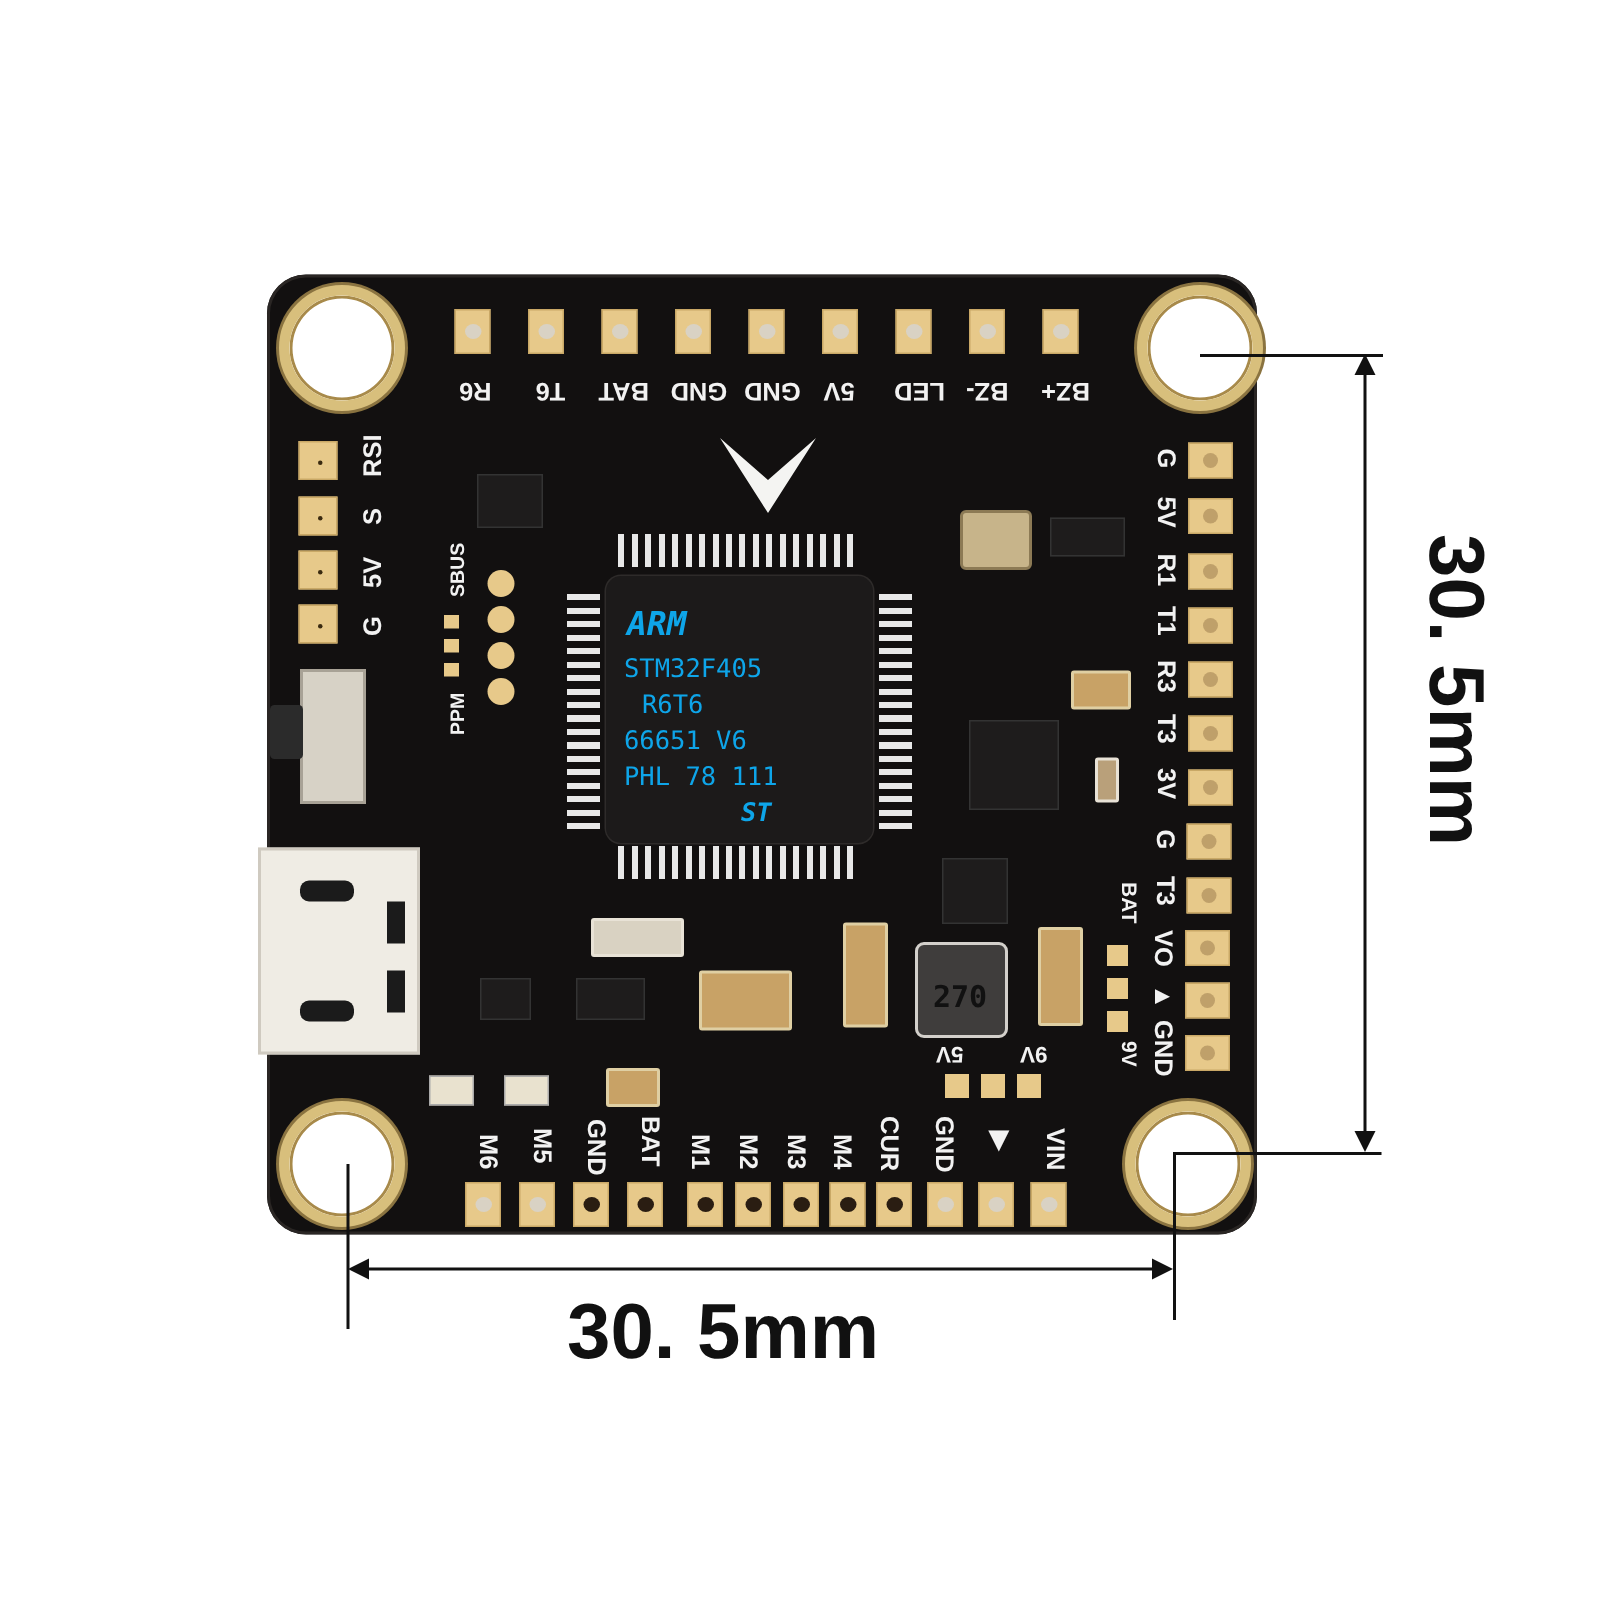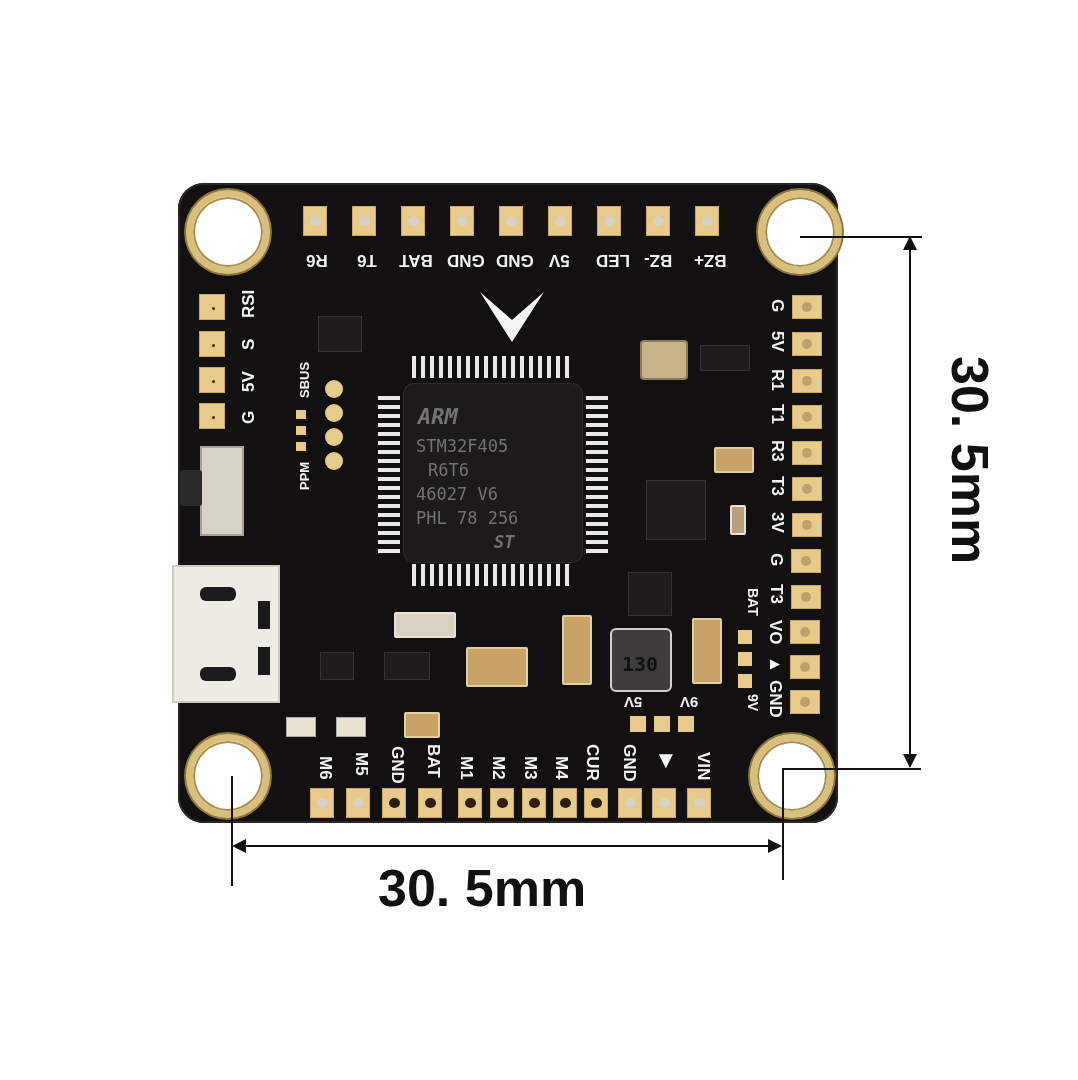--- a/index.html
+++ b/index.html
@@ -12,21 +12,21 @@
   .pad.r{width:30px;height:24px;}
   .pad.r::after{left:9px;top:6px;width:10px;height:10px;background:#bfa06a;}
   .pad.b::after{background:#2a1d12;}
   .pad.l{width:26px;height:26px;}
   .pad.l::after{width:3px;height:3px;left:12px;top:12px;background:#3a2a10;}
   .lbl{position:absolute;color:#f2f2f2;font-weight:bold;font-size:17px;white-space:nowrap;line-height:1;}
   .lbl.flip{transform:rotate(180deg);}
   .lbl.r90{transform:rotate(90deg);transform-origin:left top;}
   .lbl.rm90{transform:rotate(-90deg);transform-origin:left top;}
   .mcu{position:absolute;left:404px;top:384px;width:178px;height:178px;background:#1c1a1a;border-radius:10px;box-shadow:0 0 0 1px #2e2b2a;}
-  .mcu-text{position:absolute;color:#737373;font-family:"DejaVu Sans Mono",monospace;font-size:17px;line-height:21px;}
+  .mcu-text{position:absolute;color:#0ea5e9;font-family:"DejaVu Sans Mono",monospace;font-size:17px;line-height:21px;}
   .pins-h{position:absolute;height:22px;background:repeating-linear-gradient(90deg,#e8e8e8 0 4px,transparent 4px 9px);}
   .pins-v{position:absolute;width:22px;background:repeating-linear-gradient(180deg,#e8e8e8 0 4px,transparent 4px 9px);}
   .smd{position:absolute;background:#b9a07a;border:2px solid #e8e2d6;border-radius:2px;box-sizing:border-box;}
   .smd.tan{background:#c8a266;border-color:#dfcfa3;}
   .ic{position:absolute;background:#1e1c1c;border:1px solid #333;}
   .usb{position:absolute;left:172px;top:565px;width:108px;height:138px;background:#efece4;border:2px solid #cfcac0;box-sizing:border-box;}
   .dim-line{position:absolute;background:#111;}
   .dim-text{position:absolute;color:#111;font-family:"Liberation Sans",sans-serif;font-weight:bold;white-space:nowrap;}
   .arrow{position:absolute;width:0;height:0;border-style:solid;}
 </style>
@@ -147,22 +147,22 @@
 </svg>
 
 <div class="pins-h" style="left:412px;top:356px;width:160px;"></div>
 <div class="pins-h" style="left:412px;top:564px;width:160px;"></div>
 <div class="pins-v" style="left:378px;top:396px;height:158px;"></div>
 <div class="pins-v" style="left:586px;top:396px;height:158px;"></div>
 <div class="mcu">
   <div class="mcu-text" style="left:14px;top:22px;font-weight:bold;font-size:22px;font-style:italic;">ARM</div>
   <div class="mcu-text" style="left:12px;top:52px;">STM32F405</div>
   <div class="mcu-text" style="left:24px;top:76px;">R6T6</div>
-  <div class="mcu-text" style="left:12px;top:100px;">46027 V6</div>
-  <div class="mcu-text" style="left:12px;top:124px;">PHL 78 256</div>
+  <div class="mcu-text" style="left:12px;top:100px;">66651 V6</div>
+  <div class="mcu-text" style="left:12px;top:124px;">PHL 78 111</div>
   <div class="mcu-text" style="left:90px;top:148px;font-style:italic;font-weight:bold;">ST</div>
 </div>
 
 <div class="ic" style="left:646px;top:480px;width:58px;height:58px;"></div>
 <div class="ic" style="left:318px;top:316px;width:42px;height:34px;"></div>
 <div class="ic" style="left:700px;top:345px;width:48px;height:24px;"></div>
 <div class="abs" style="left:640px;top:340px;width:44px;height:36px;background:#c7b48a;border:2px solid #8c7a55;border-radius:4px;"></div>
 <div class="smd tan" style="left:714px;top:447px;width:40px;height:26px;"></div>
 <div class="smd" style="left:730px;top:505px;width:16px;height:30px;"></div>
 <div class="smd" style="left:394px;top:612px;width:62px;height:26px;background:#d9d2c2;"></div>
@@ -170,21 +170,21 @@
 <div class="smd tan" style="left:562px;top:615px;width:30px;height:70px;"></div>
 <div class="smd tan" style="left:692px;top:618px;width:30px;height:66px;"></div>
 <div class="smd tan" style="left:404px;top:712px;width:36px;height:26px;"></div>
 <div class="ic" style="left:628px;top:572px;width:42px;height:42px;"></div>
 <div class="ic" style="left:384px;top:652px;width:44px;height:26px;"></div>
 <div class="ic" style="left:320px;top:652px;width:32px;height:26px;"></div>
 <div class="abs" style="left:286px;top:717px;width:28px;height:18px;background:#e9e2cf;border:1px solid #aaa;"></div>
 <div class="abs" style="left:336px;top:717px;width:28px;height:18px;background:#e9e2cf;border:1px solid #aaa;"></div>
 
 <div class="abs" style="left:610px;top:628px;width:62px;height:64px;background:#3f3d3c;border:2px solid #d3d0cb;border-radius:6px;box-sizing:border-box;"></div>
-<span class="abs" style="left:622px;top:652px;color:#111;font-family:'DejaVu Sans Mono',monospace;font-weight:bold;font-size:20px;">130</span>
+<span class="abs" style="left:622px;top:652px;color:#111;font-family:'DejaVu Sans Mono',monospace;font-weight:bold;font-size:20px;">270</span>
 
 <span class="lbl r90" style="left:760px;top:588px;font-size:14px;">BAT</span>
 <span class="lbl r90" style="left:760px;top:694px;font-size:14px;">9V</span>
 <div class="abs" style="left:738px;top:630px;width:14px;height:14px;background:#e7c98a;"></div>
 <div class="abs" style="left:738px;top:652px;width:14px;height:14px;background:#e7c98a;"></div>
 <div class="abs" style="left:738px;top:674px;width:14px;height:14px;background:#e7c98a;"></div>
 <span class="lbl flip" style="left:624px;top:695px;font-size:15px;">5V</span>
 <span class="lbl flip" style="left:680px;top:695px;font-size:15px;">9V</span>
 <div class="abs" style="left:630px;top:716px;width:16px;height:16px;background:#e7c98a;"></div>
 <div class="abs" style="left:654px;top:716px;width:16px;height:16px;background:#e7c98a;"></div>

